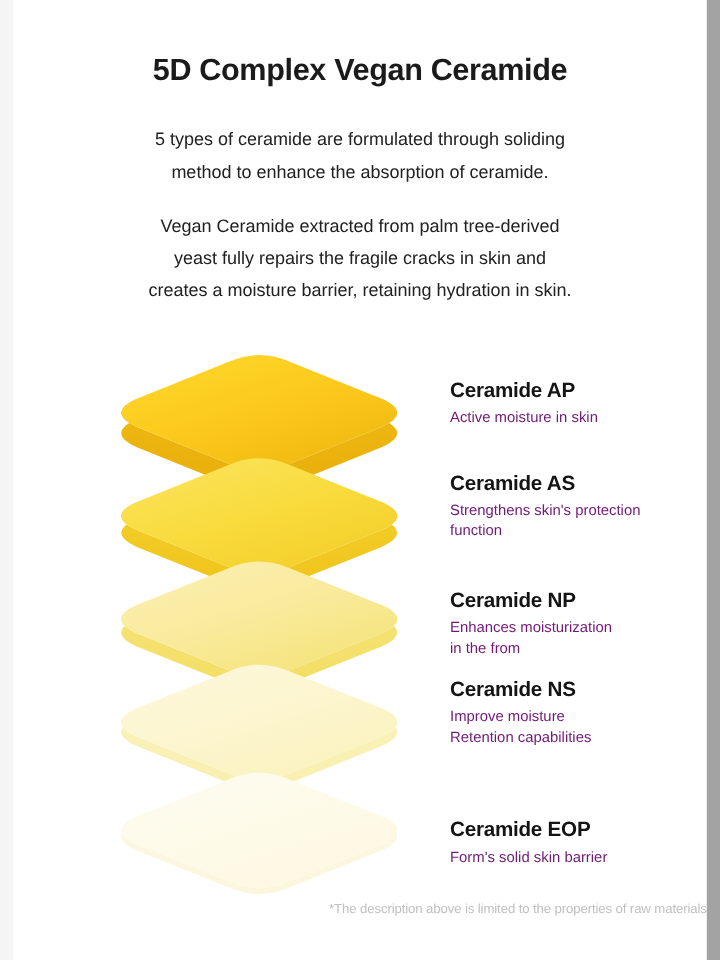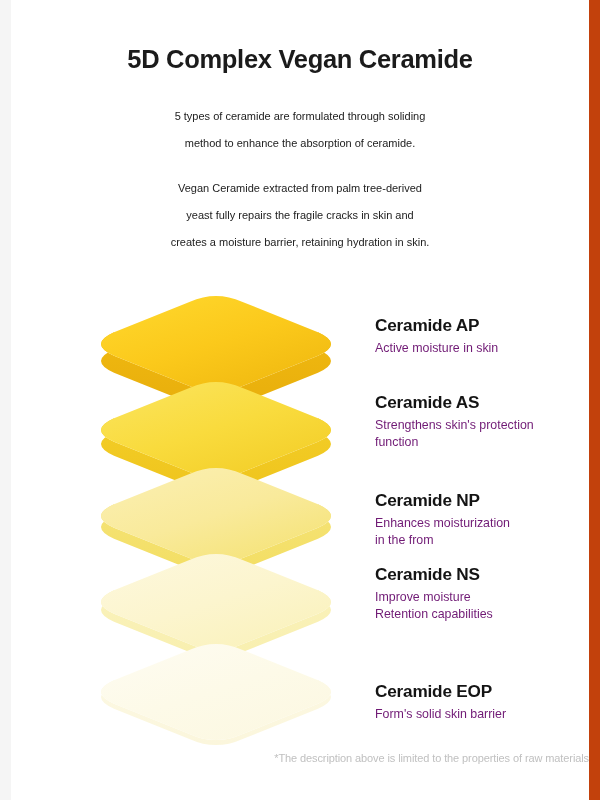--- a/index.html
+++ b/index.html
@@ -13,41 +13,41 @@
     font-family: "Liberation Sans", sans-serif;
     overflow: hidden;
   }
   .page {
     position: relative;
     width: 600px;
     height: 800px;
     box-sizing: border-box;
     background: #ffffff;
     border-left: 11px solid #f5f5f5;
-    border-right: 11px solid #c2410c;
+    border-right: 11px solid #a3a3a3;
     overflow: hidden;
   }
 
   
   .header {
     padding-top: 44px;
     text-align: center;
   }
   .title {
     font-size: 25.5px;
     font-weight: bold;
     color: #1b1b1b;
     letter-spacing: -0.3px;
     margin: 0;
     line-height: 1.2;
   }
   .para {
     margin: 0;
     color: #212121;
-    font-size: 11px;
+    font-size: 15px;
     line-height: 27px;
     text-align: center;
   }
   .para-1 { margin-top: 28px; }
   .para-2 { margin-top: 18px; }
 
   
   .diagram {
     position: absolute;
     left: 0;

